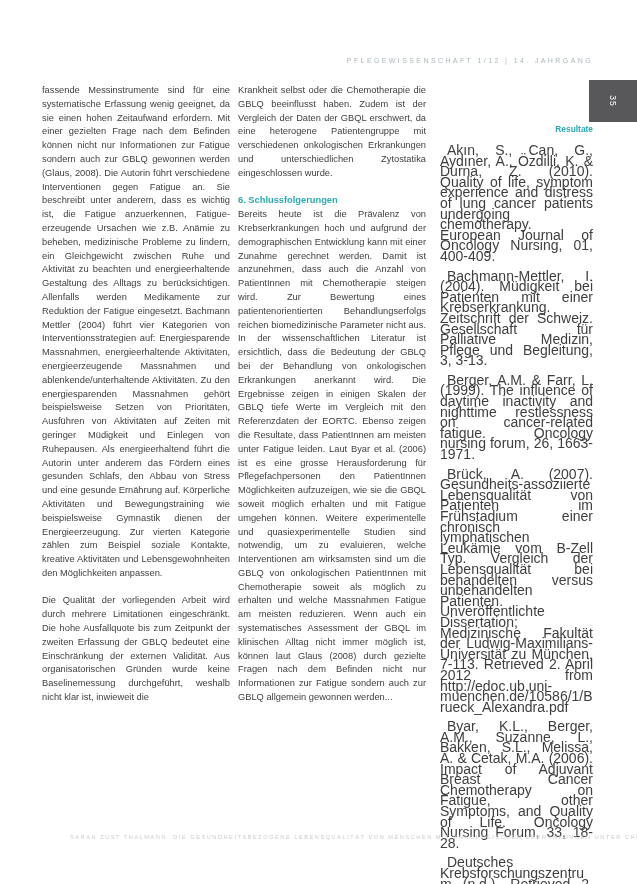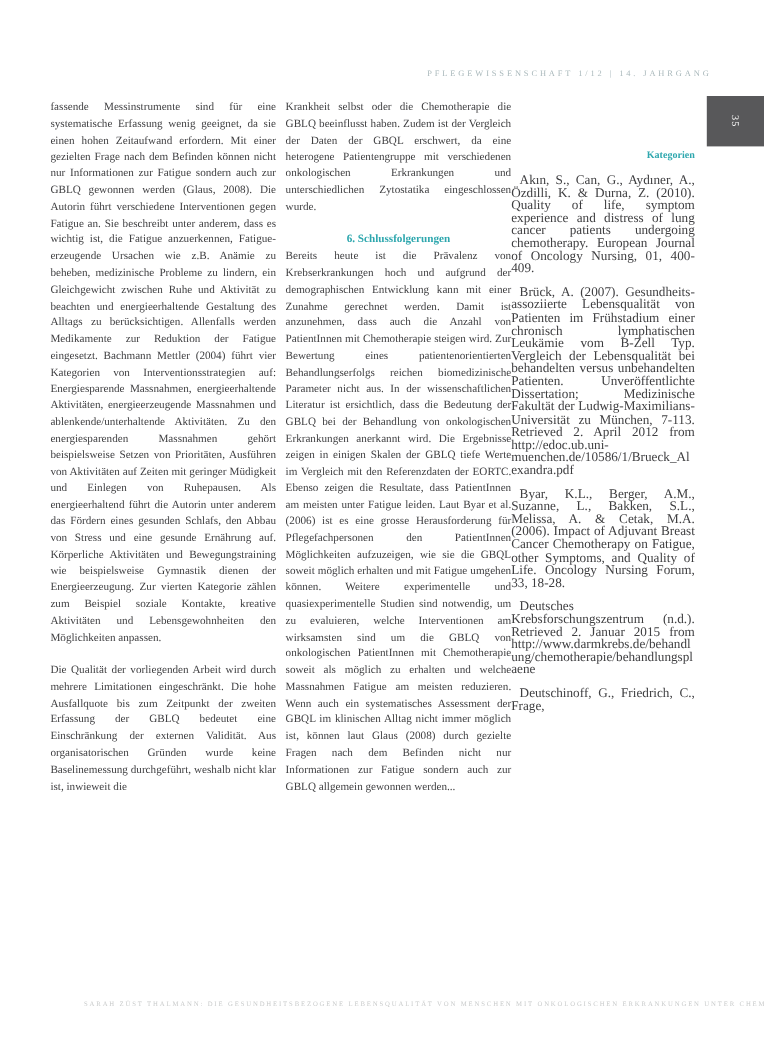--- a/index.html
+++ b/index.html
@@ -1,21 +1,21 @@
 <!DOCTYPE html>
 <html><head>
 <meta charset="utf-8">
 <style>
   html, body { margin: 0; padding: 0; background: #ffffff; }
   .page {
     position: relative;
     width: 637px;
     height: 884px;
     background: #ffffff;
-    font-family: Liberation Serif, serif;
+    font-family: Liberation Sans, sans-serif;
     overflow: hidden;
   }
   .journal-header {
     position: absolute;
     top: 57px;
     left: 0;
     right: 44px;
     text-align: right;
     font-size: 7px;
     letter-spacing: 2.4px;
@@ -24,44 +24,44 @@
   }
   .columns {
     position: absolute;
     top: 84px;
     left: 42px;
     display: flex;
     align-items: flex-start;
   }
   .col { text-align: justify; color: #3e3e40; }
   .col-1 { width: 188px; margin-right: 8px; }
-  .col-2 { width: 188px; }
+  .col-2 { width: 188px; margin-right: 14px; }
   .col-3 { width: 153px; padding-top: 40px; }
   .body-par {
     font-size: 9.3px;
     line-height: 13.8px;
     margin: 0 0 13.8px 0;
     text-align: justify;
   }
   .section-heading {
     font-size: 9.3px;
     line-height: 13.8px;
-    text-align: center;
+    text-align: left;
     color: #2ea7ae;
     margin: 0;
   }
   .ref-heading {
     font-size: 8.4px;
     line-height: 11px;
     text-align: right;
     color: #2ea7ae;
     margin: 0 0 10px 0;
   }
   .ref-entry {
-    font-size: 11px;
+    font-size: 14px;
     line-height: 10.6px;
     text-align: justify;
     text-indent: 7px;
     margin: 0 0 9px 0;
     word-break: break-word;
   }
   .page-badge {
     position: absolute;
     top: 80px;
     right: 0;
@@ -107,22 +107,24 @@
       <p class="body-par">Die Qualität der vorliegenden Arbeit wird durch mehrere Limitationen eingeschränkt. Die hohe Ausfallquote bis zum Zeitpunkt der zweiten Erfassung der GBLQ bedeutet eine Einschränkung der externen Validität. Aus organisatorischen Gründen wurde keine Baselinemessung durchgeführt, weshalb nicht klar ist, inwieweit die</p>
     </div>
 
     <div class="col col-2">
       <p class="body-par">Krankheit selbst oder die Chemotherapie die GBLQ beeinflusst haben. Zudem ist der Vergleich der Daten der GBQL erschwert, da eine heterogene Patientengruppe mit verschiedenen onkologischen Erkrankungen und unterschiedlichen Zytostatika eingeschlossen wurde.</p>
       <h2 class="section-heading">6. Schlussfolgerungen</h2>
       <p class="body-par">Bereits heute ist die Prävalenz von Krebserkrankungen hoch und aufgrund der demographischen Entwicklung kann mit einer Zunahme gerechnet werden. Damit ist anzunehmen, dass auch die Anzahl von PatientInnen mit Chemotherapie steigen wird. Zur Bewertung eines patientenorientierten Behandlungserfolgs reichen biomedizinische Parameter nicht aus. In der wissenschaftlichen Literatur ist ersichtlich, dass die Bedeutung der GBLQ bei der Behandlung von onkologischen Erkrankungen anerkannt wird. Die Ergebnisse zeigen in einigen Skalen der GBLQ tiefe Werte im Vergleich mit den Referenzdaten der EORTC. Ebenso zeigen die Resultate, dass PatientInnen am meisten unter Fatigue leiden. Laut Byar et al. (2006) ist es eine grosse Herausforderung für Pflegefachpersonen den PatientInnen Möglichkeiten aufzuzeigen, wie sie die GBQL soweit möglich erhalten und mit Fatigue umgehen können. Weitere experimentelle und quasiexperimentelle Studien sind notwendig, um zu evaluieren, welche Interventionen am wirksamsten sind um die GBLQ von onkologischen PatientInnen mit Chemotherapie soweit als möglich zu erhalten und welche Massnahmen Fatigue am meisten reduzieren. Wenn auch ein systematisches Assessment der GBQL im klinischen Alltag nicht immer möglich ist, können laut Glaus (2008) durch gezielte Fragen nach dem Befinden nicht nur Informationen zur Fatigue sondern auch zur GBLQ allgemein gewonnen werden...</p>
     </div>
 
     <div class="col col-3">
-      <h2 class="ref-heading">Kategorien</h2>
+      <h2 class="ref-heading">Resultate</h2>
       <p class="ref-entry">Akın, S., Can, G., Aydıner, A., Özdilli, K. &amp; Durna, Z. (2010). Quality of life, symptom experience and distress of lung cancer patients undergoing chemotherapy. European Journal of Oncology Nursing, 01, 400-409.</p>
+      <p class="ref-entry">Bachmann-Mettler, I. (2004). Müdigkeit bei Patienten mit einer Krebserkrankung. Zeitschrift der Schweiz. Gesellschaft für Palliative Medizin, Pflege und Begleitung, 3, 3-13.</p>
+      <p class="ref-entry">Berger, A.M. &amp; Farr, L. (1999). The influence of daytime inactivity and nighttime restlessness on cancer-related fatigue. Oncology nursing forum, 26, 1663-1971.</p>
       <p class="ref-entry">Brück, A. (2007). Gesundheits-assoziierte Lebensqualität von Patienten im Frühstadium einer chronisch lymphatischen Leukämie vom B-Zell Typ. Vergleich der Lebensqualität bei behandelten versus unbehandelten Patienten. Unveröffentlichte Dissertation; Medizinische Fakultät der Ludwig-Maximilians-Universität zu München, 7-113. Retrieved 2. April 2012 from http://edoc.ub.uni-muenchen.de/10586/1/Brueck_Alexandra.pdf</p>
       <p class="ref-entry">Byar, K.L., Berger, A.M., Suzanne, L., Bakken, S.L., Melissa, A. &amp; Cetak, M.A. (2006). Impact of Adjuvant Breast Cancer Chemotherapy on Fatigue, other Symptoms, and Quality of Life. Oncology Nursing Forum, 33, 18-28.</p>
       <p class="ref-entry">Deutsches Krebsforschungszentrum (n.d.). Retrieved 2. Januar 2015 from http://www.darmkrebs.de/behandlung/chemotherapie/behandlungsplaene</p>
       <p class="ref-entry">Deutschinoff, G., Friedrich, C., Frage,</p>
     </div>
 
   </div>
 
   <div class="footer-line">Sarah Züst Thalmann: Die gesundheitsbezogene Lebensqualität von Menschen mit onkologischen Erkrankungen unter Chemotherapie</div>
 

